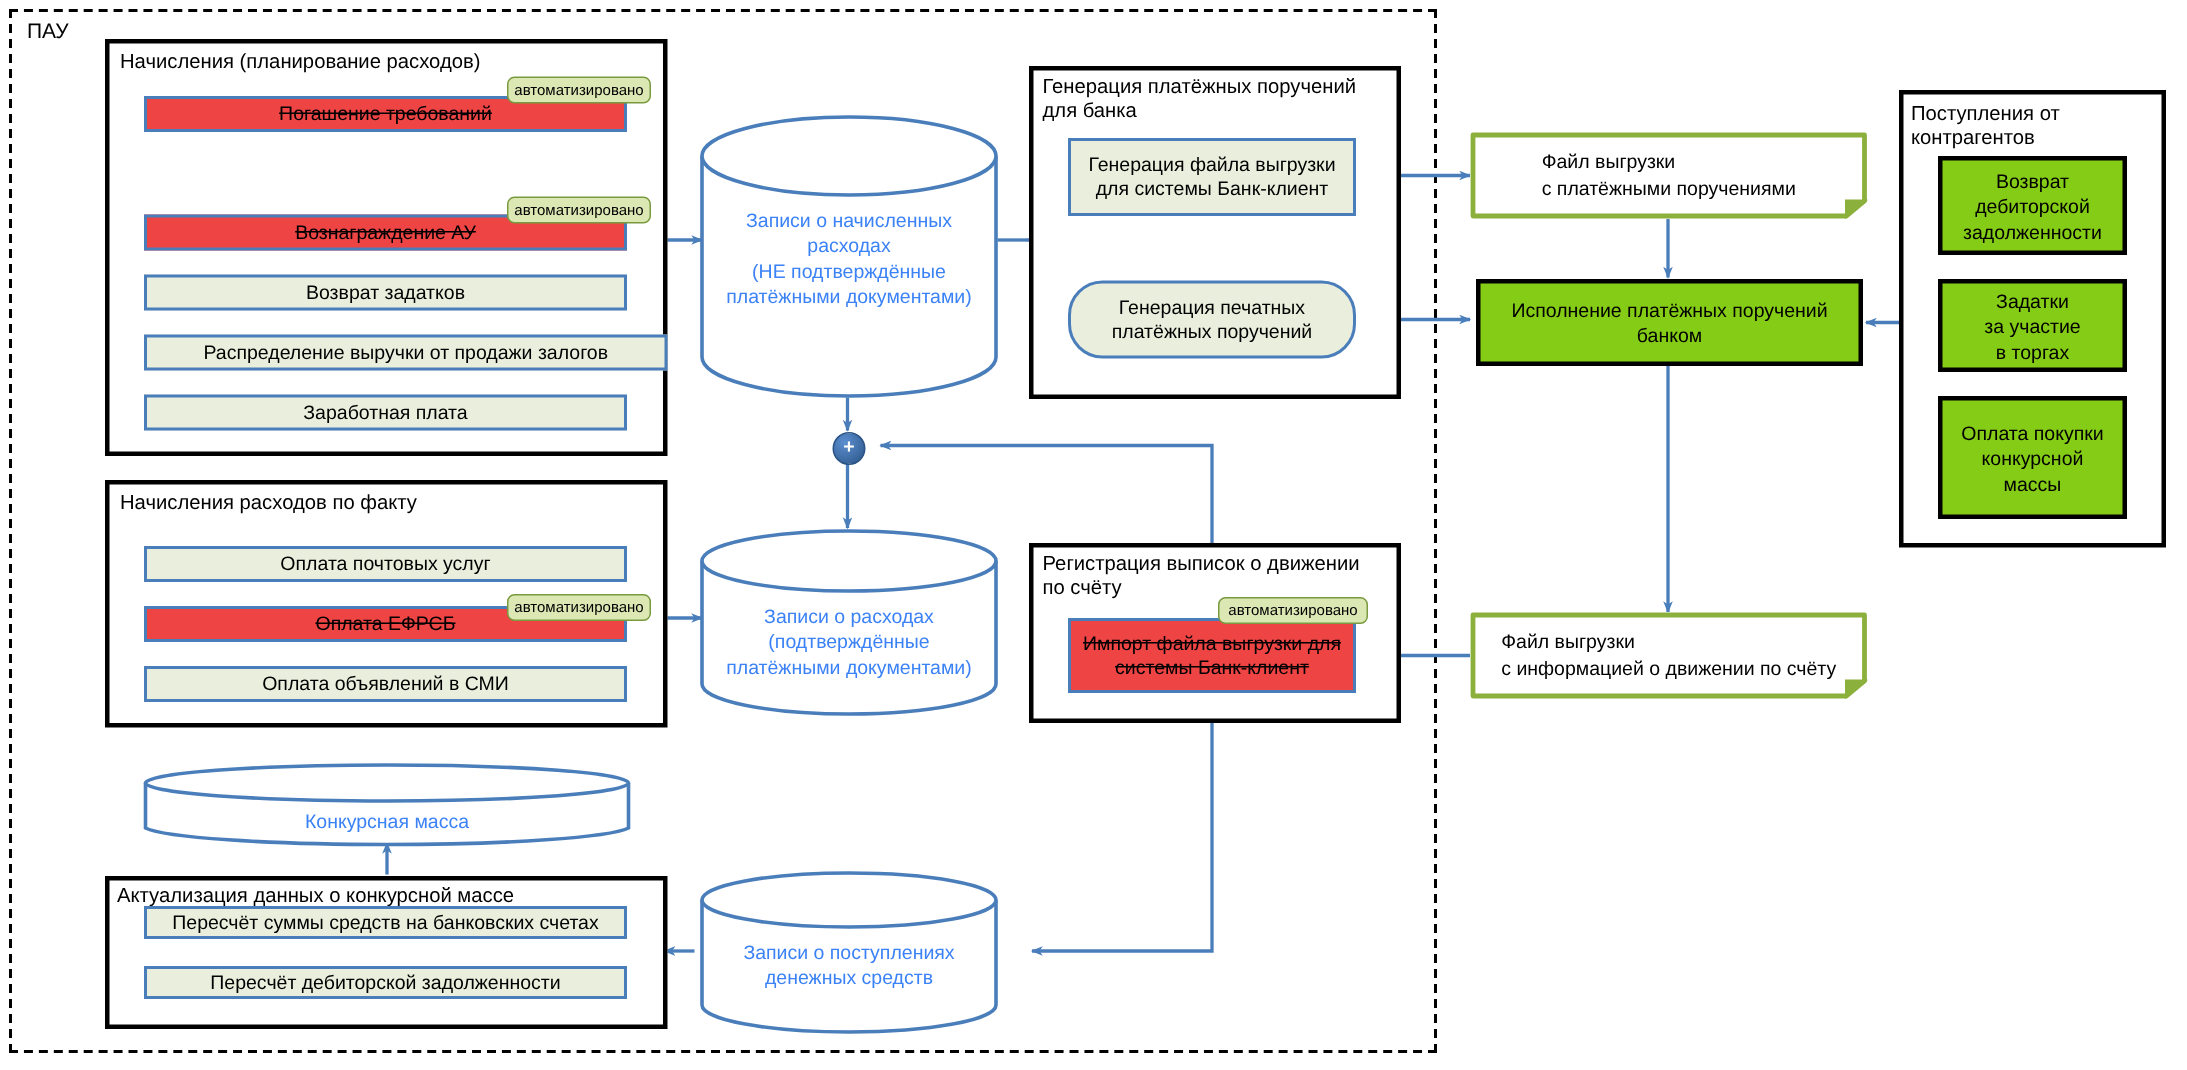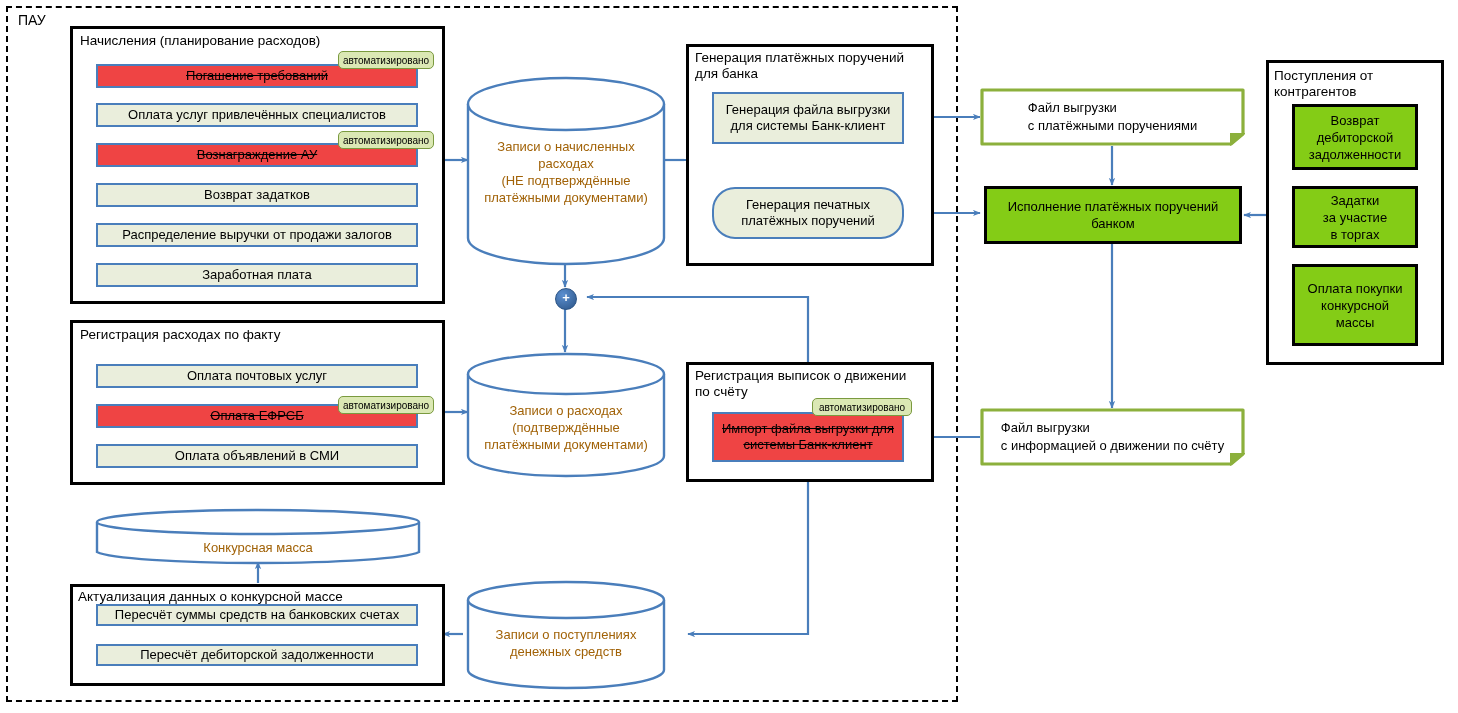--- a/index.html
+++ b/index.html
@@ -27,21 +27,21 @@
 
   
   .docbox{position:absolute;box-sizing:border-box;background:#fff;color:#000;font-size:13px;
           display:flex;align-items:center;justify-content:center;
           line-height:18px;padding:0 10px;}
   .docbox .docshape{position:absolute;inset:0;}
   .docbox .txt{position:relative;z-index:2;}
 
   
   .cyl{position:absolute;}
-  .cyl .lbl{position:absolute;left:0;right:0;text-align:center;font-size:13px;color:#a16207;
+  .cyl .lbl{position:absolute;left:0;right:0;text-align:center;font-size:13px;color:#3b82f6;
             line-height:17px;z-index:3;}
 
   
   .tag{position:absolute;box-sizing:border-box;background:#dbe8b4;border:1.5px solid #7a9a3f;
        border-radius:5px;color:#000;font-size:10px;display:flex;align-items:center;
        justify-content:center;white-space:nowrap;padding:0 5px;height:18px;z-index:40;}
 
   
   .conn{position:absolute;left:0;top:0;width:1458px;height:713px;overflow:visible;pointer-events:none;}
   .ln{stroke:#4a7ebb;stroke-width:2.2;fill:none;}
@@ -103,33 +103,32 @@
 
     <path class="ln" d="M258,583 L258,562" marker-end="url(#ah)"></path>
   </svg>
 
   <div class="group" style="left:70px;top:26px;width:375px;height:278px;"></div>
   <div class="group-title" style="left:80px;top:33px;width:350px;">Начисления (планирование расходов)</div>
 
   <div class="proc auto" style="left:96px;top:64px;width:322px;height:24px;">Погашение требований</div>
   <div class="tag" style="left:338px;top:51px;width:96px;">автоматизировано</div>
 
-  <div class="proc" style="left:96px;top:103px;width:322px;height:24px;">Оплата услуг привлечённых специалистов</div>
 
   <div class="proc auto" style="left:96px;top:143px;width:322px;height:24px;">Вознаграждение АУ</div>
   <div class="tag" style="left:338px;top:131px;width:96px;">автоматизировано</div>
 
   <div class="proc" style="left:96px;top:183px;width:322px;height:24px;">Возврат задатков</div>
 
-  <div class="proc" style="left:96px;top:223px;width:322px;height:24px;">Распределение выручки от продажи залогов</div>
+  <div class="proc" style="left:96px;top:223px;width:349px;height:24px;">Распределение выручки от продажи залогов</div>
 
   <div class="proc" style="left:96px;top:263px;width:322px;height:24px;">Заработная плата</div>
 
   <div class="group" style="left:70px;top:320px;width:375px;height:165px;"></div>
-  <div class="group-title" style="left:80px;top:327px;width:350px;">Регистрация расходах по факту</div>
+  <div class="group-title" style="left:80px;top:327px;width:350px;">Начисления расходов по факту</div>
 
   <div class="proc" style="left:96px;top:364px;width:322px;height:24px;">Оплата почтовых услуг</div>
 
   <div class="proc auto" style="left:96px;top:404px;width:322px;height:24px;">Оплата ЕФРСБ</div>
   <div class="tag" style="left:338px;top:396px;width:96px;">автоматизировано</div>
 
   <div class="proc" style="left:96px;top:444px;width:322px;height:24px;">Оплата объявлений в СМИ</div>
 
   <div class="cyl" style="left:95px;top:508px;width:326px;height:58px;">
     <svg width="326" height="58" viewBox="0 0 326 58">

